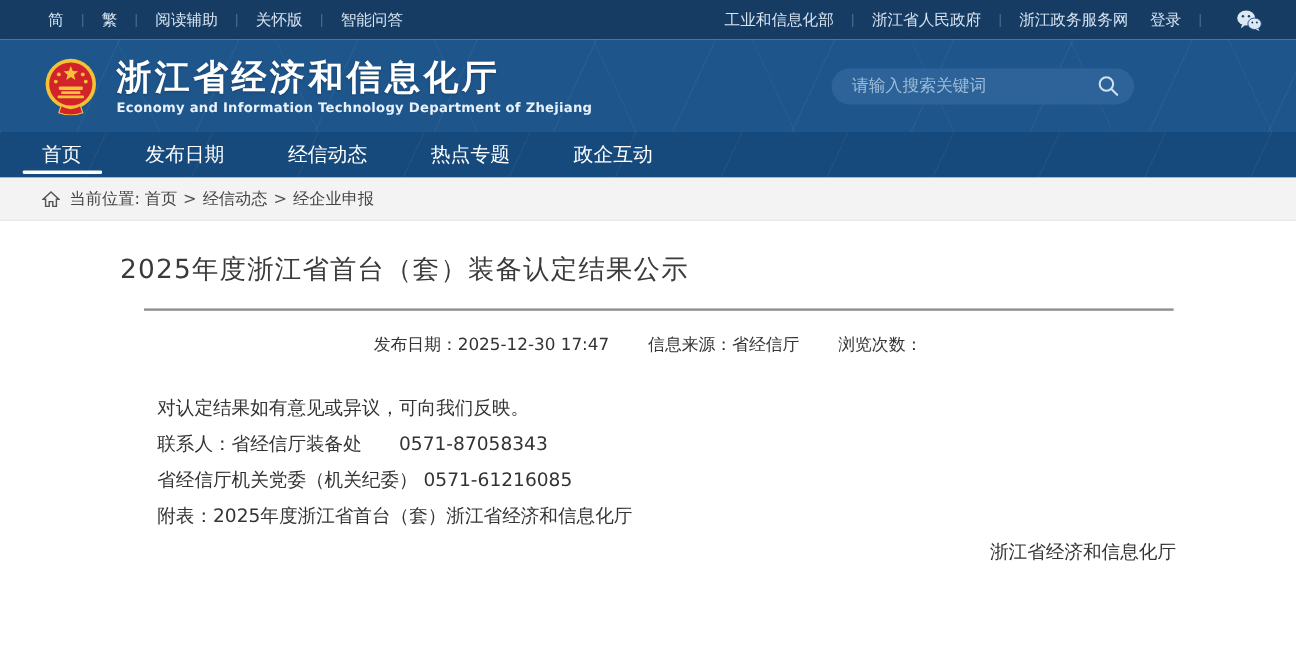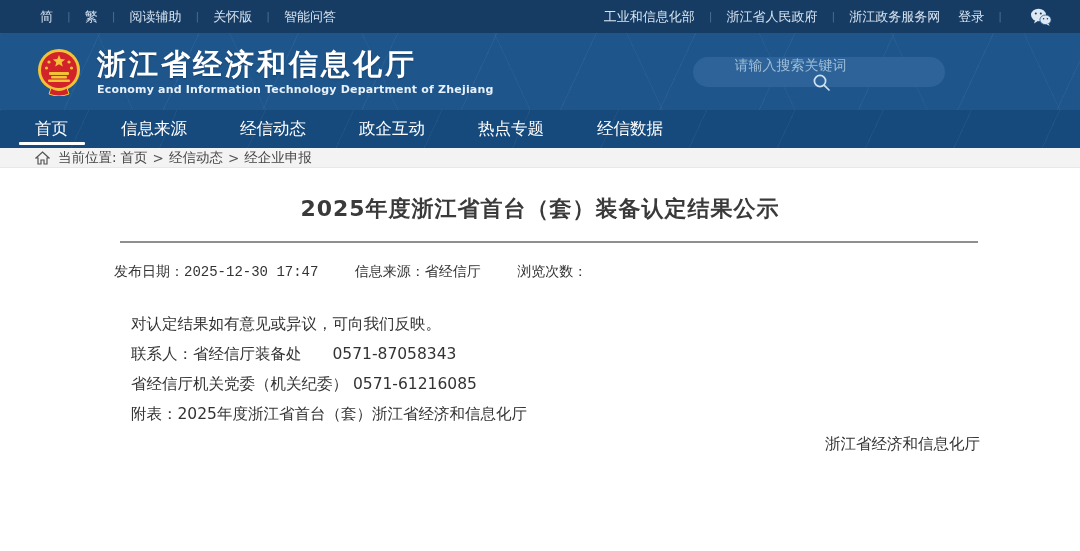--- a/index.html
+++ b/index.html
@@ -30,21 +30,21 @@
   }
   .emblem { width:48px; height:48px; flex:0 0 48px; margin-right:14px; }
   .brand-text { display:flex; flex-direction:column; }
   .brand-title {
     color:#fff; font-size:29px; font-weight:bold; letter-spacing:3px; line-height:32px;
     text-shadow:0 1px 2px rgba(0,0,0,0.25);
   }
   .brand-sub { color:#e8f1fa; font-size:11px; font-weight:bold; letter-spacing:0.2px; margin-top:3px; }
   .search-box {
     margin-left:auto; margin-right:95px; width:252px; height:30px; border-radius:15px;
-    background:#2d6399; display:flex; align-items:center; padding:0 12px 0 17px;flex-direction:column;
+    background:#2d6399; display:flex; align-items:center; padding:0 12px 0 17px;
   }
   .search-input {
     flex:1; background:transparent; border:none; outline:none;
     color:#dce9f5; font-size:14px; font-family:inherit;
   }
   .search-input::placeholder { color:#9dbdd8; }
   .search-icon { line-height:0; cursor:pointer; }
   
   .nav {
     height:38px; background:#174a7c; display:flex; align-items:stretch; padding:0 0 0 35px;
@@ -53,34 +53,34 @@
   .nav-item {
     color:#fff; font-size:16.5px; text-decoration:none; cursor:pointer;
     display:flex; align-items:center; position:relative; margin-right:53px; white-space:nowrap;
   }
   .nav-item.active::after {
     content:""; position:absolute; left:50%; transform:translateX(-50%);
     bottom:3px; width:66px; height:3px; background:#ffffff; border-radius:1px;
   }
   
   .breadcrumb {
-    height:20px; background:#f3f3f3; display:flex; align-items:center;
+    height:36px; background:#f3f3f3; display:flex; align-items:center;
     padding:0 40px 0 35px; font-size:13.5px; color:#444; border-bottom:1px solid #e8e8e8;
   }
   .home-icon { line-height:0; margin-right:8px; }
   .crumb { color:#444; text-decoration:none; cursor:pointer; }
   .crumb-sep { margin:0 5px; color:#555; }
   .crumb-prefix { margin-right:4px; }
   
   .article { padding:26px 100px 0 100px; }
   .article-title {
-    text-align:center; font-size:22px; font-weight:700; color:#3a3a3a; letter-spacing:1px;
+    font-size:22px; font-weight:400; color:#3a3a3a; letter-spacing:1px;
   }
   .title-rule { border:none; border-top:2px solid #8f8f8f; margin:17px 2px 0 20px; }
-  .meta { margin-top:20px; font-size:14px; color:#333;font-family:Liberation Mono, monospace; }
+  .meta { text-align:center; margin-top:20px; font-size:14px; color:#333; }
   .meta span { margin:0 14px; }
   .meta b { font-weight:normal; }
   .body-text { margin-top:30px; font-size:15.5px; line-height:27px; color:#333; }
   .body-text p { text-indent:2em; margin-bottom:3px; }
   .signature { text-align:right; font-size:15.5px; line-height:27px; color:#333; margin-top:1px; }
   .signature div { margin-bottom:0; }
 </style>
 </head>
 <body>
 
@@ -144,25 +144,24 @@
       <svg width="19" height="19" viewBox="0 0 19 19">
         <circle cx="8" cy="8" r="5.6" fill="none" stroke="#cfe2f1" stroke-width="1.7"></circle>
         <line x1="12.3" y1="12.3" x2="17" y2="17" stroke="#cfe2f1" stroke-width="1.7" stroke-linecap="round"></line>
       </svg>
     </span>
   </div>
 </div>
 
 <div class="nav">
   <a class="nav-item active">首页</a>
-  <a class="nav-item">信息来源</a>
+  <a class="nav-item">发布日期</a>
   <a class="nav-item">经信动态</a>
+  <a class="nav-item">热点专题</a>
   <a class="nav-item">政企互动</a>
-  <a class="nav-item">热点专题</a>
-  <a class="nav-item">经信数据</a>
 </div>
 
 <div class="breadcrumb">
   <span class="home-icon">
     <svg width="15" height="14" viewBox="0 0 15 14">
       <path d="M7.5 1 L14 7 H12 V13 H9 V9 H6 V13 H3 V7 H1 Z" fill="none" stroke="#555" stroke-width="1.2"></path>
     </svg>
   </span>
   <span class="crumb-prefix">当前位置:</span>
   <a class="crumb">首页</a>

